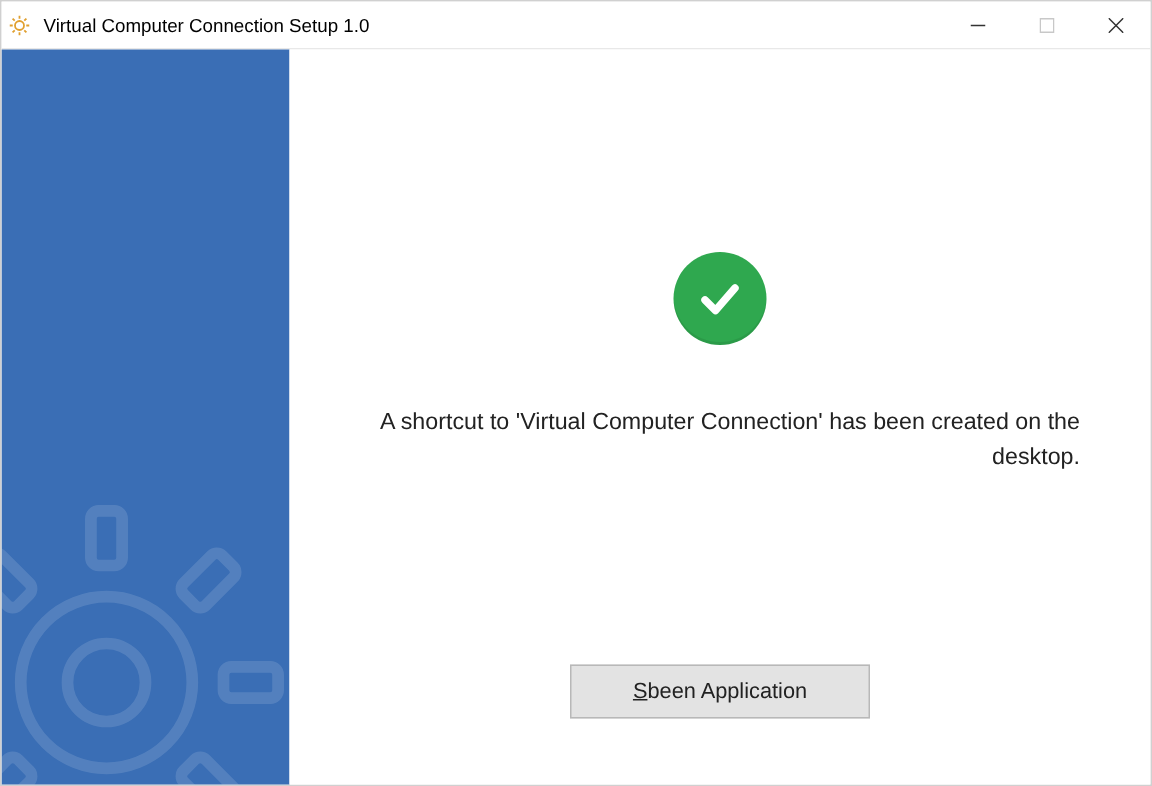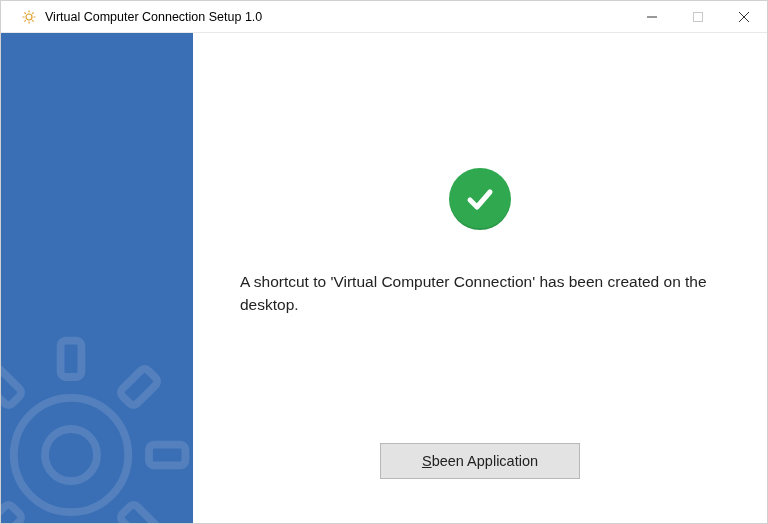--- a/index.html
+++ b/index.html
@@ -10,21 +10,21 @@
     height: 524px;
     overflow: hidden;
     border: 1px solid #d0d0d0;
   }
   .titlebar {
     height: 32px;
     display: flex;
     align-items: center;
     background: #fff;
     border-bottom: 1px solid #e8e8e8;
-    padding-left: 20px;
+    padding-left: 4px;
   }
   .titlebar .app-icon {
     width: 16px; height: 16px;
     margin-right: 8px;
     display: flex; align-items: center; justify-content: center;
   }
   .titlebar .title-text {
     font-size: 12.5px;
     color: #000;
     flex: 1;
@@ -76,21 +76,21 @@
     background: #2fa84f;
     display: flex;
     align-items: center;
     justify-content: center;
     box-shadow: inset 0 -2px 0 rgba(0,0,0,0.08);
   }
   .message {
     margin-top: 40px;
     font-size: 15.5px;
     color: #222;
-    text-align: left;
+    text-align: right;
     line-height: 1.5;
     max-width: 480px;
   }
   .start-btn {
     position: absolute;
     bottom: 46px;
     left: 50%;
     transform: translateX(-50%);
     width: 200px;
     height: 36px;

